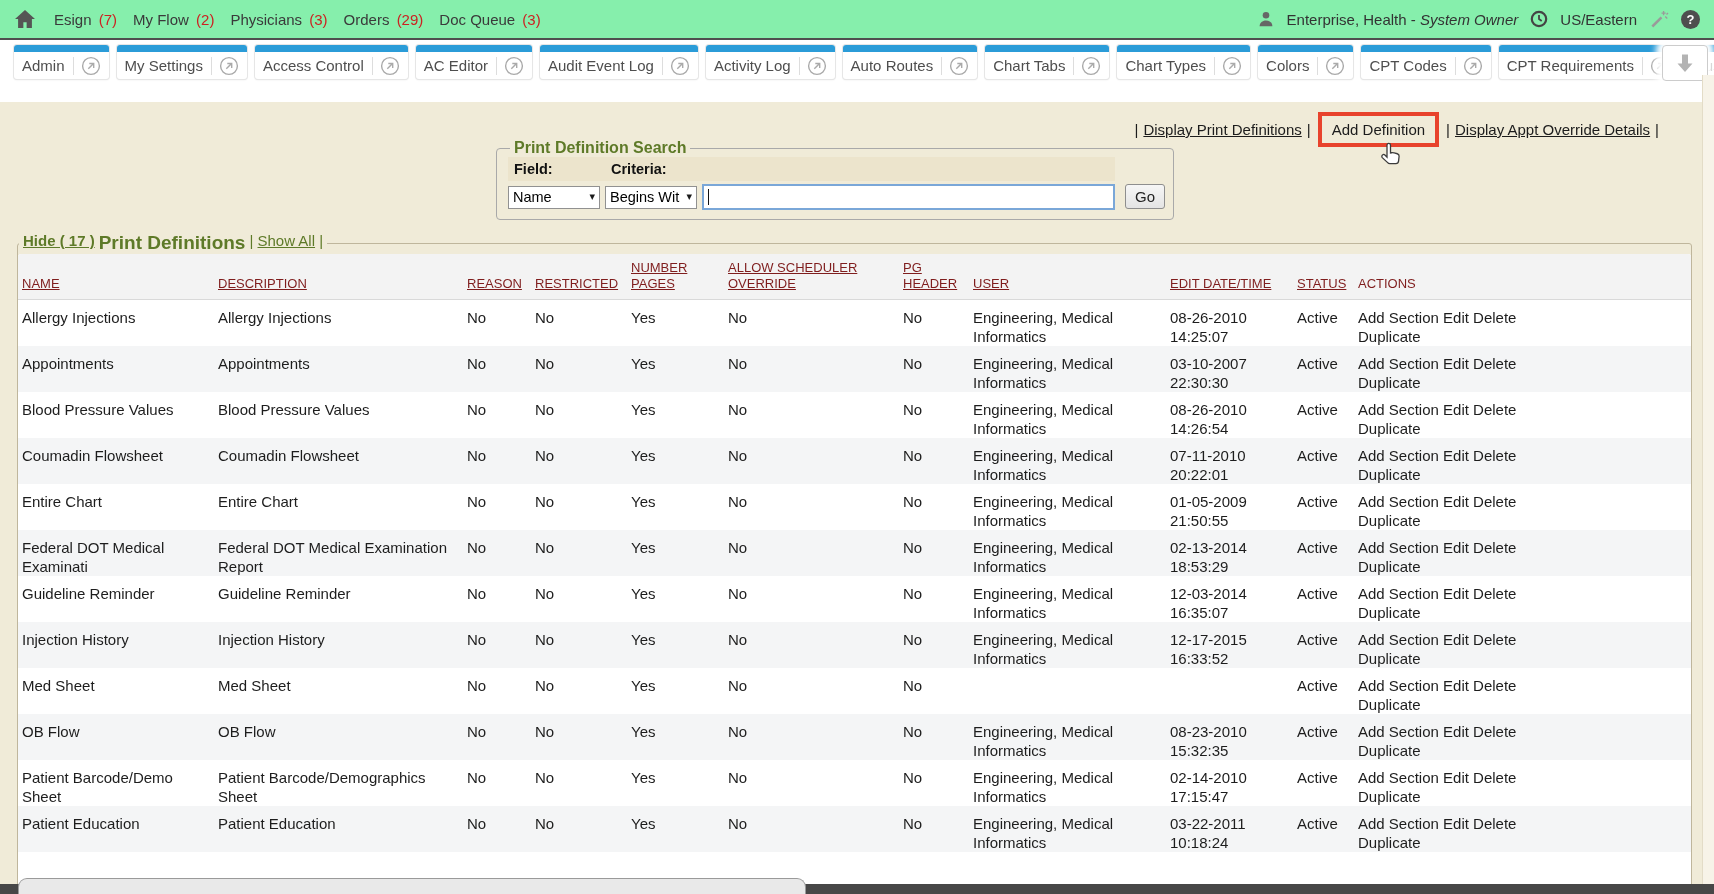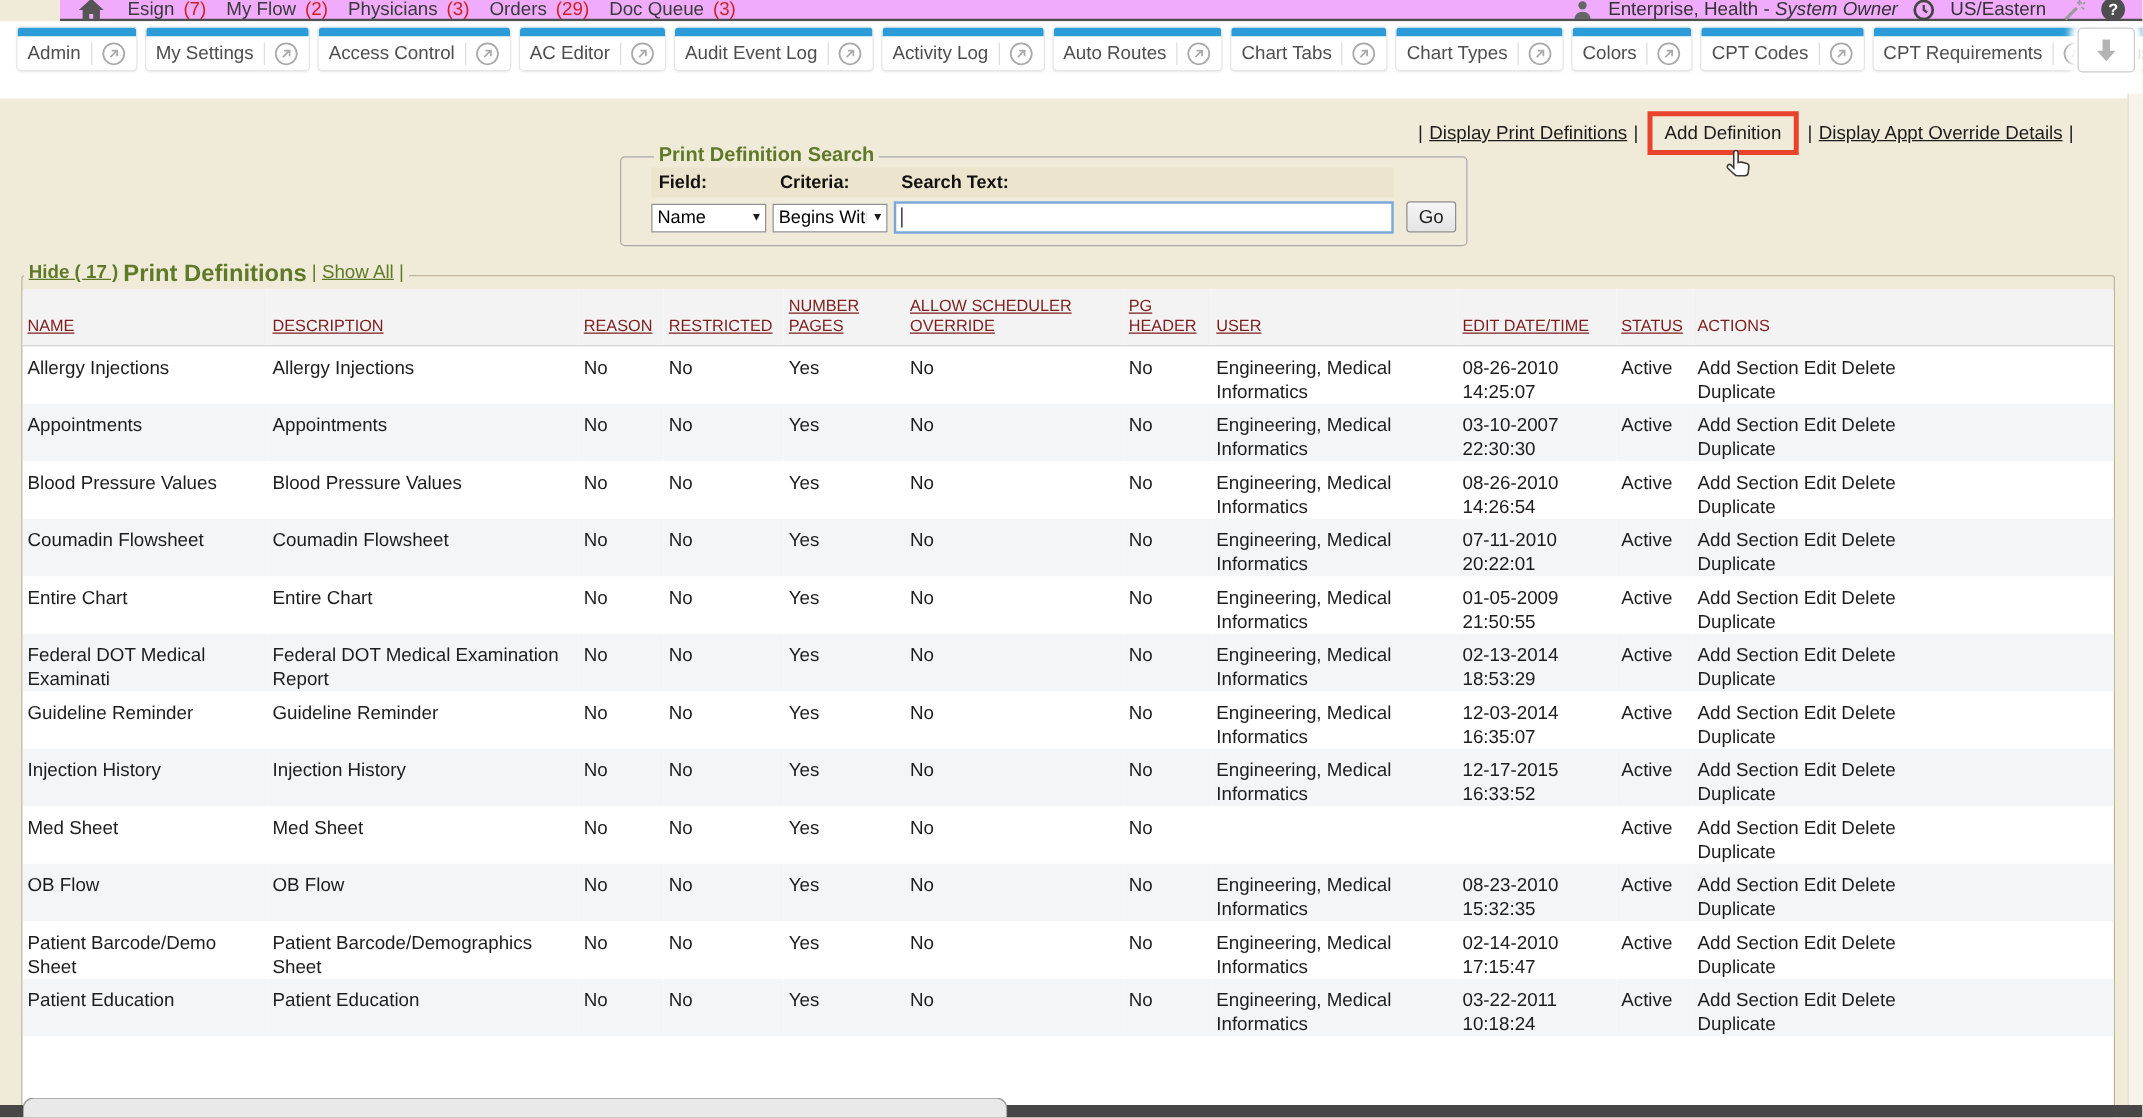--- a/index.html
+++ b/index.html
@@ -1,22 +1,22 @@
 <!DOCTYPE html>
 <html><head>
 <meta charset="utf-8">
 <style>
   * { margin:0; padding:0; box-sizing:border-box; }
   html,body { width:1714px; height:894px; overflow:hidden; }
   body { font-family:"Liberation Sans","DejaVu Sans",sans-serif; background:#f0ebd8; }
   .screen { width:1714px; height:894px; display:flex; flex-direction:column; position:relative; }
 
   
-  .topbar { height:17px; flex:none; background:#f0abfc; border-bottom:2px solid #4f4f4f;
-            display:flex; align-items:center; padding:0 14px;margin-left:48px; }
+  .topbar { height:40px; flex:none; background:#86efac; border-bottom:2px solid #4f4f4f;
+            display:flex; align-items:center; padding:0 14px; }
   .home { width:22px; height:20px; margin-right:18px; display:inline-flex; }
   .topnav { display:flex; gap:16px; align-items:center; font-size:15px; color:#3a3a3a; }
   .topnav .nav-item { cursor:pointer; white-space:nowrap; }
   .topnav .cnt { color:#cc2222; margin-left:3px; }
   .top-right { margin-left:auto; display:flex; align-items:center; gap:12px; font-size:15px; color:#333; }
   .top-right .role { font-style:italic; }
   .icon { display:inline-flex; align-items:center; justify-content:center; }
   .help-badge { width:19px; height:19px; border-radius:50%; background:#4e4e4e; color:#fff;
                 font-weight:bold; font-size:13px; display:inline-flex; align-items:center; justify-content:center; }
 
@@ -38,21 +38,21 @@
 
   .links-row { flex:none; margin-top:10px; display:flex; justify-content:flex-end; align-items:center;
                padding-right:50px; font-size:15px; color:#1c1c1c; }
   .links-row .pipe { margin:0 5px; }
   .plain-link { text-decoration:underline; cursor:pointer; color:#1c1c1c; white-space:nowrap; }
   .annot-box { border:4px solid #e8432c; padding:5px 10px; margin:0 2px; position:relative; white-space:nowrap; }
   .cursor-hand { position:absolute; left:50%; top:26px; width:24px; height:26px; }
 
   
   .search-fs { flex:none; margin:-8px 0 0 496px; width:678px; border:1px solid #a9a9a9;
-               border-radius:4px; padding:0 8px 9px 24px; }
+               border-radius:4px; padding:0 8px 9px 11px; }
   .search-fs legend { color:#5e7a28; font-weight:bold; font-size:16px; padding:0 4px; margin-left:2px; }
   .search-inner { display:flex; align-items:stretch; }
   .search-main { flex:1; }
   .lab-row { display:grid; grid-template-columns:97px 97px 1fr; background:#ece4cc;
              padding:4px 6px 4px 6px; font-size:14.5px; font-weight:bold; color:#111; }
   .ctl-row { display:grid; grid-template-columns:97px 97px 1fr; margin-top:3px; align-items:center; }
   .sel { position:relative; width:92px; }
   .sel select { width:100%; appearance:none; -webkit-appearance:none; border:1px solid #919191;
                 background:#fff; font-size:14.5px; padding:2px 16px 3px 4px; border-radius:0;
                 font-family:inherit; }
@@ -346,21 +346,20 @@
       <span class="pipe">|</span>
     </div>
 
     <fieldset class="search-fs">
       <legend>Print Definition Search</legend>
       <div class="search-inner">
         <div class="search-main">
           <div class="lab-row">
             <span>Field:</span>
             <span>Criteria:</span>
-            <span>Search Text:</span>
           </div>
           <div class="ctl-row">
             <span class="sel">
               <select><option>Name</option></select>
             </span>
             <span class="sel">
               <select><option>Begins With</option></select>
             </span>
             <span class="text-wrap">
               <input type="text" value="" style="">

